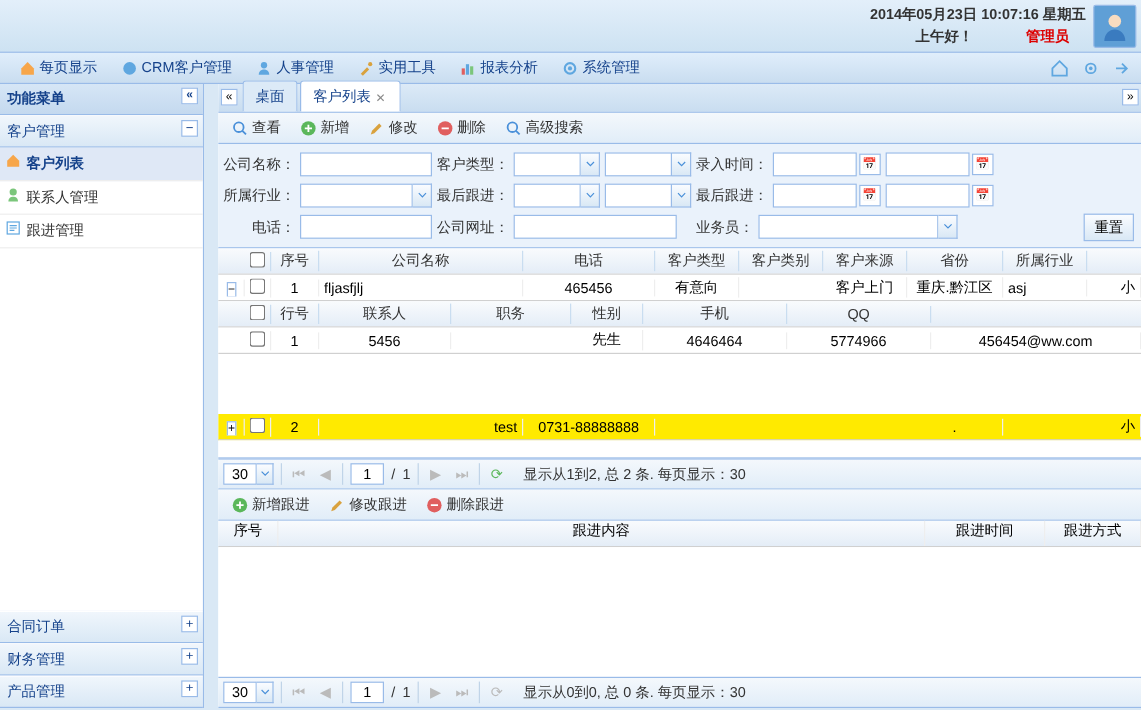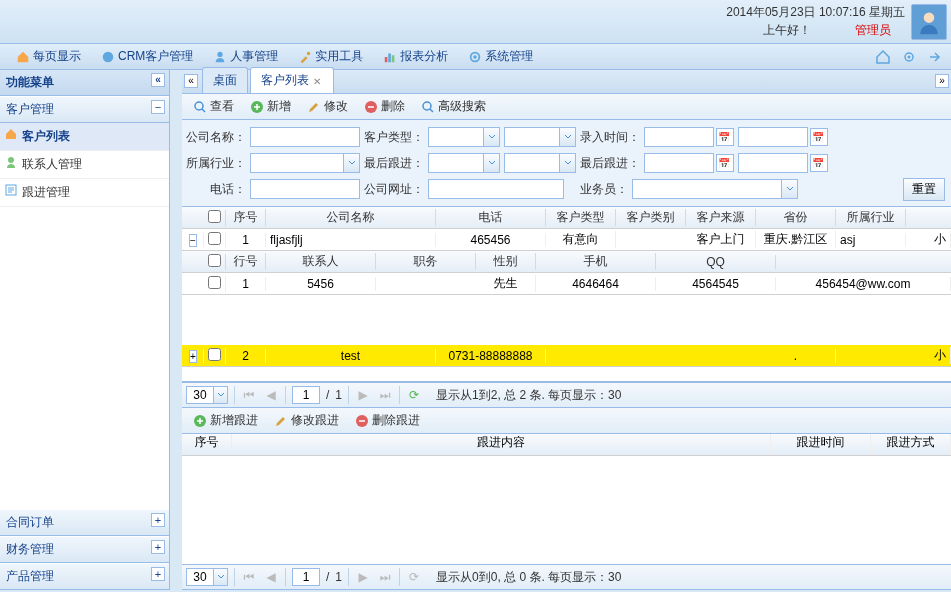--- a/index.html
+++ b/index.html
@@ -1,17 +1,17 @@
 <!DOCTYPE html>
 <html><head>
 <meta charset="utf-8">
 <style>
 * { box-sizing: border-box; margin: 0; padding: 0; font-family: Arial, "Microsoft YaHei", sans-serif; font-size: 12px; }
 body { background: #d9e8f5; width: 951px; height: 592px; overflow: hidden; }
-.topbar { height: 44px; background: linear-gradient(#e3effa,#cde2f2); border-bottom: 1px solid #99bbe8; position: relative; }
+.topbar { height: 44px; background: linear-gradient(#e3effa,#cde2f2); border-bottom: 1px solid #99bbe8; position: relative; font-weight: bold; }
 .datetime { position: absolute; right: 46px; top: 4px; color: #333; }
 .greeting { position: absolute; right: 140px; top: 22px; color: #333; }
 .admin { position: absolute; right: 60px; top: 22px; color: #d00; }
 .avatar { position: absolute; right: 4px; top: 4px; width: 36px; height: 36px; background: #5f9fd6; border: 1px solid #99bbe8; border-radius: 2px; display: flex; align-items: center; justify-content: center; }
 .avatar svg { width: 28px; height: 28px; }
 .mainnav { height: 26px; background: linear-gradient(#e0eefb,#c9ddf0); border-bottom: 1px solid #99bbe8; display: flex; align-items: center; padding-left: 6px; }
 .mainnav .nav-item { display: flex; align-items: center; padding: 0 10px; color: #15428b; cursor: pointer; gap: 3px; }
 .mainnav .nav-item .ic { width: 14px; height: 14px; display: inline-block; }
 .mainnav .spacer { flex: 1; }
 .mainnav .right-icons { display: flex; gap: 10px; padding-right: 8px; }
@@ -401,31 +401,31 @@
           <div class="gcell" style="width:120px">QQ</div>
         </div>
         <div class="grow">
           <div class="gcell" style="width:22px"></div>
           <div class="gcell" style="width:22px"><input type="checkbox" class="chk" style=""></div>
           <div class="gcell" style="width:40px">1</div>
           <div class="gcell" style="width:110px">5456</div>
           <div class="gcell" style="width:100px"></div>
           <div class="gcell" style="width:60px">先生</div>
           <div class="gcell" style="width:120px">4646464</div>
-          <div class="gcell" style="width:120px">4564545</div>
+          <div class="gcell" style="width:120px">5774966</div>
           <div class="gcell" style="flex:1">456454@ww.com</div>
         </div>
         <div style="height:50px;background:#fff"></div>
       </div>
 
       <div class="grow sel">
         <div class="gcell" style="width:22px"><span class="exp">+</span></div>
         <div class="gcell" style="width:22px"><input type="checkbox" class="chk" style=""></div>
         <div class="gcell" style="width:40px">2</div>
-        <div class="gcell" style="width:170px;text-align:center">test</div>
+        <div class="gcell" style="width:170px;text-align:right">test</div>
         <div class="gcell" style="width:110px">0731-88888888</div>
         <div class="gcell" style="width:70px"></div>
         <div class="gcell" style="width:70px"></div>
         <div class="gcell" style="width:70px"></div>
         <div class="gcell" style="width:80px">.</div>
         <div class="gcell" style="width:70px"></div>
         <div class="gcell" style="flex:1;text-align:right">小</div>
       </div>
       <div style="height:14px;background:#fff"></div>
     </div>

